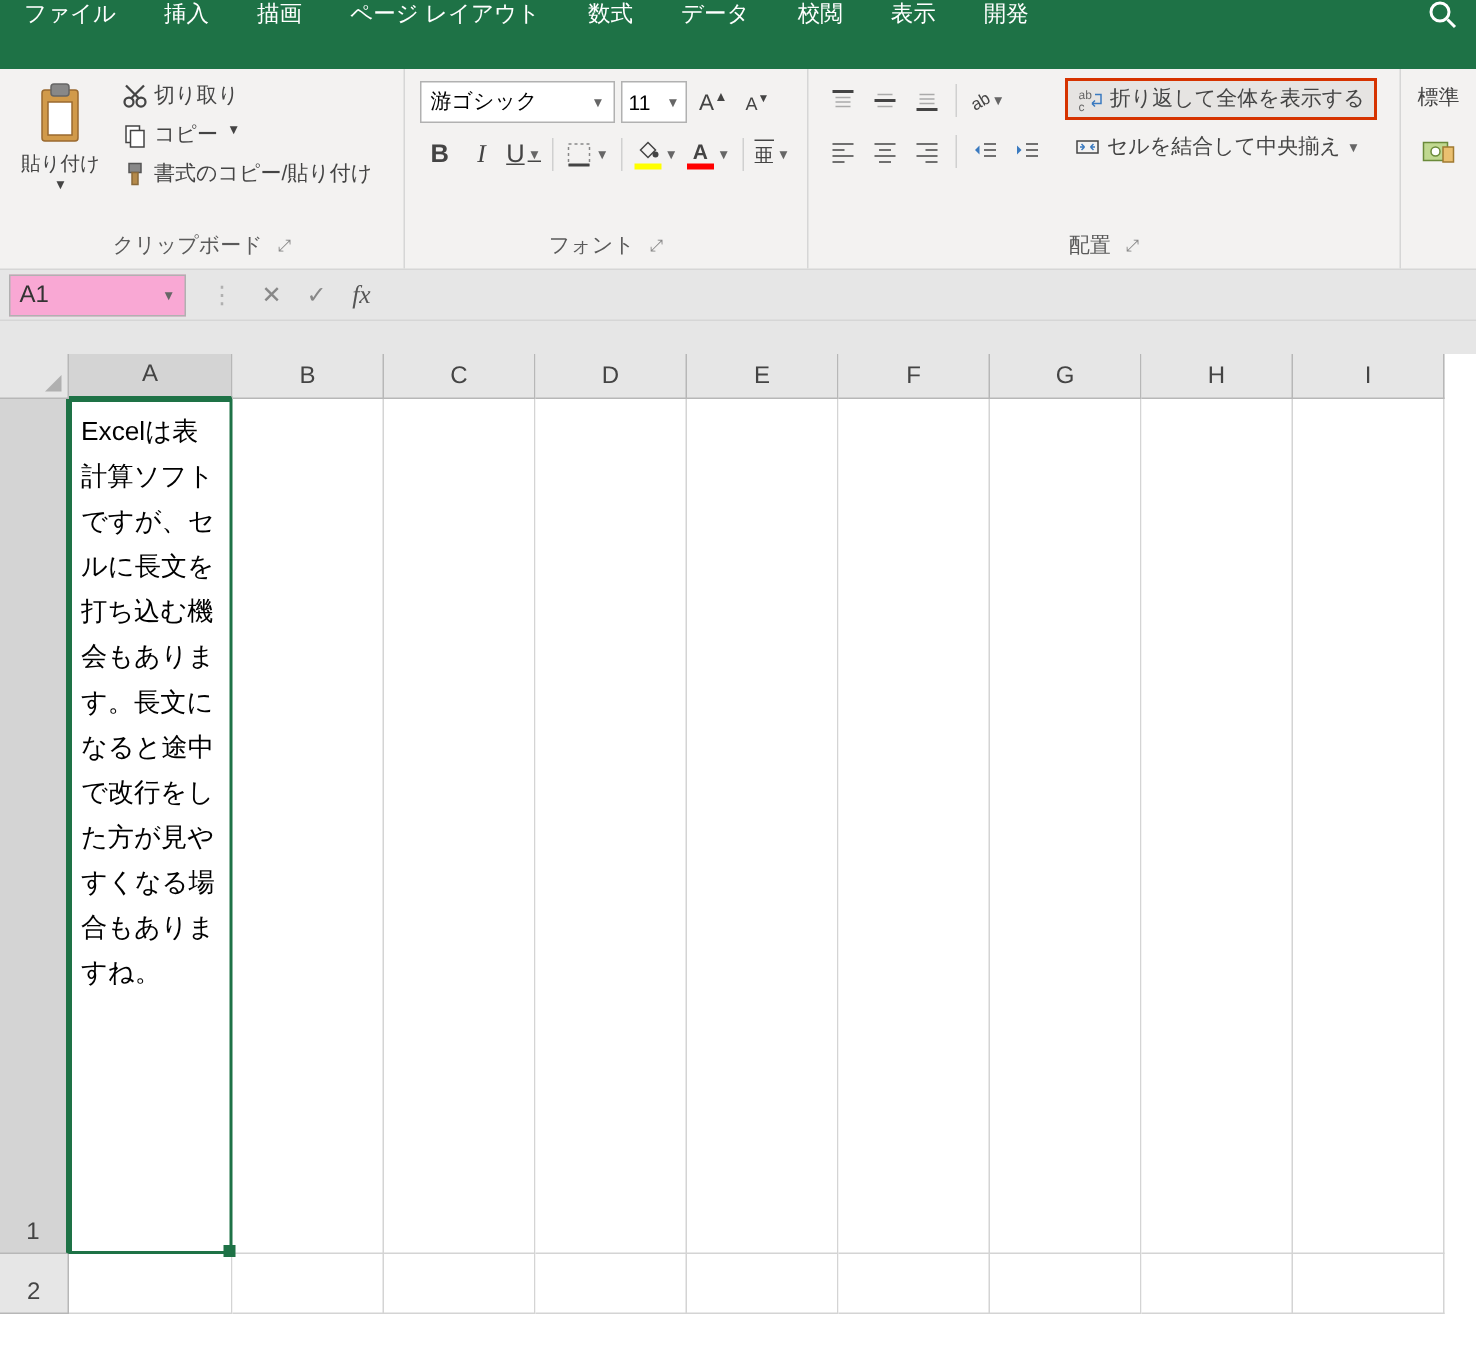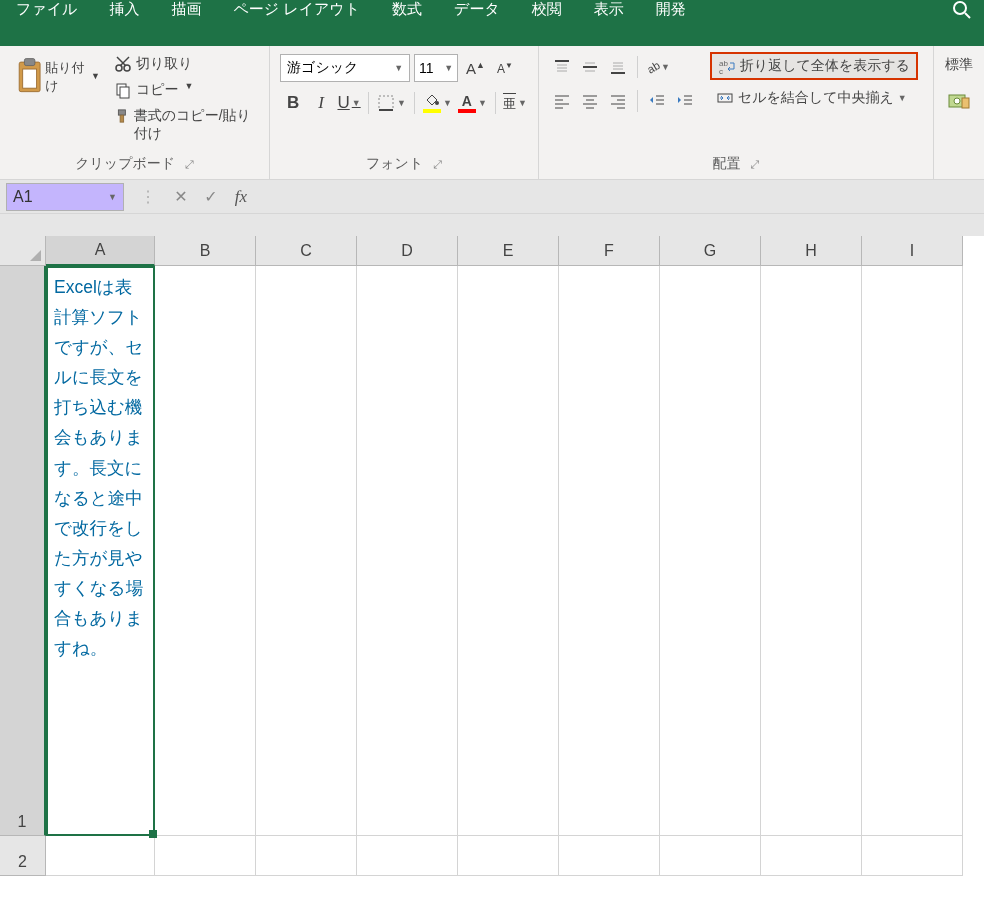--- a/index.html
+++ b/index.html
@@ -12,21 +12,21 @@
 .search-icon-wrap { margin-left: auto; display: flex; align-items: center; padding: 0 12px; }
 
 
 .ribbon { background: #f3f2f1; height: 134px; display: flex; border-bottom: 1px solid #d6d6d6; }
 .ribbon-group { border-right: 1px solid #d6d6d6; display: flex; flex-direction: column; padding: 4px 6px 0; }
 .ribbon-group-body { flex: 1; display: flex; align-items: flex-start; }
 .ribbon-group-label { text-align: center; font-size: 14px; color: #5a5a5a; padding: 4px 0 6px; display: flex; justify-content: center; align-items: center; gap: 4px; }
 .launcher { font-size: 11px; color: #888; margin-left: 6px; }
 
 
-.paste-big { display: flex; flex-direction: row; align-items: center; padding: 4px 8px; cursor: pointer; }
+.paste-big { display: flex; flex-direction: column; align-items: center; padding: 4px 8px; cursor: pointer; }
 .paste-icon { width: 36px; height: 44px; }
 .paste-big-label { font-size: 13px; color: #444; margin-top: 2px; }
 .paste-big-arrow { font-size: 9px; color: #444; }
 .clip-buttons { display: flex; flex-direction: column; gap: 6px; padding: 4px 0 0 4px; }
 .clip-btn { display: flex; align-items: flex-start; gap: 4px; font-size: 14px; color: #444; cursor: pointer; padding: 1px 2px; }
 .clip-arrow { font-size: 9px; color: #444; margin-left: 2px; }
 
 
 .font-rows { display: flex; flex-direction: column; gap: 8px; padding: 4px 4px 0; }
 .font-row1 { display: flex; align-items: center; gap: 4px; }
@@ -52,21 +52,21 @@
 .wrap-btn { display: flex; align-items: center; gap: 4px; font-size: 14px; color: #444; cursor: pointer; padding: 3px 6px; border: 2px solid #d63300; background: #e6e4e2; }
 .merge-btn { display: flex; align-items: center; gap: 4px; font-size: 14px; color: #444; cursor: pointer; padding: 3px 6px; }
 
 
 .num-group { padding: 6px 4px 0; text-align: center; }
 .num-label { font-size: 14px; color: #444; }
 .num-btn { cursor: pointer; padding: 4px; }
 
 
 .fbar-row { height: 34px; background: #e6e6e6; display: flex; align-items: center; border-bottom: 1px solid #d6d6d6; }
-.name-box { width: 118px; height: 28px; background: #c4b5fd; border: 1px solid #b1b1b1; margin: 0 6px 0 6px; display: flex; align-items: center; justify-content: space-between; padding: 0 6px; font-size: 16px; color: #333; }
+.name-box { width: 118px; height: 28px; background: #f9a8d4; border: 1px solid #b1b1b1; margin: 0 6px 0 6px; display: flex; align-items: center; justify-content: space-between; padding: 0 6px; font-size: 16px; color: #333; }
 .fb-grip { color: #b0b0b0; padding: 0 10px; font-size: 16px; }
 .fb-btn { width: 30px; display: flex; justify-content: center; color: #888; font-size: 16px; cursor: pointer; }
 .fb-btn.fx { font-style: italic; font-family: serif; font-size: 17px; color: #555; }
 .formula-input { flex: 1; height: 28px; background: #fff; border: 1px solid #b1b1b1; display: flex; align-items: center; padding: 0 10px; font-size: 17px; color: #333; margin-left: 6px; overflow: hidden; white-space: nowrap; }
 
 
 .spacer { height: 22px; background: #e6e6e6; }
 
 
 .grid-area { display: flex; }
@@ -74,21 +74,21 @@
 .corner::after { content: ""; position: absolute; right: 4px; bottom: 4px; border-left: 11px solid transparent; border-bottom: 11px solid #b0b0b0; }
 .col-headers { display: flex; }
 .col-h { height: 30px; background: #e6e6e6; border-right: 1px solid #b7b7b7; border-bottom: 1px solid #b7b7b7; display: flex; align-items: center; justify-content: center; font-size: 16px; color: #444; cursor: pointer; }
 .col-h.sel { background: #d4d4d4; border-bottom: 2px solid #1e7246; }
 .row-headers { display: flex; flex-direction: column; }
 .row-h { width: 46px; background: #e6e6e6; border-right: 1px solid #b7b7b7; border-bottom: 1px solid #b7b7b7; display: flex; align-items: flex-end; justify-content: center; font-size: 16px; color: #444; padding-bottom: 4px; cursor: pointer; }
 .row-h.sel { background: #d4d4d4; border-right: 2px solid #1e7246; }
 .cells { position: relative; }
 .cell-row { display: flex; }
 .cell { border-right: 1px solid #d4d4d4; border-bottom: 1px solid #d4d4d4; background: #fff; }
-.cell.active { border: 2px solid #1e7246; padding: 4px 6px; font-size: 17.5px; color: #0369a1; line-height: 1.72; word-break: break-all; }
+.cell.active { border: 2px solid #1e7246; padding: 4px 6px; font-size: 17.5px; color: #000000; line-height: 1.72; word-break: break-all; }
 .fill-handle { position: absolute; width: 8px; height: 8px; background: #1e7246; right: -4px; bottom: -4px; }
 
 svg { display: block; }
 </style>
 </head>
 <body>
 
 <div class="menubar">
   <div class="menu-item">ファイル</div>
   <div class="menu-item">挿入</div>

